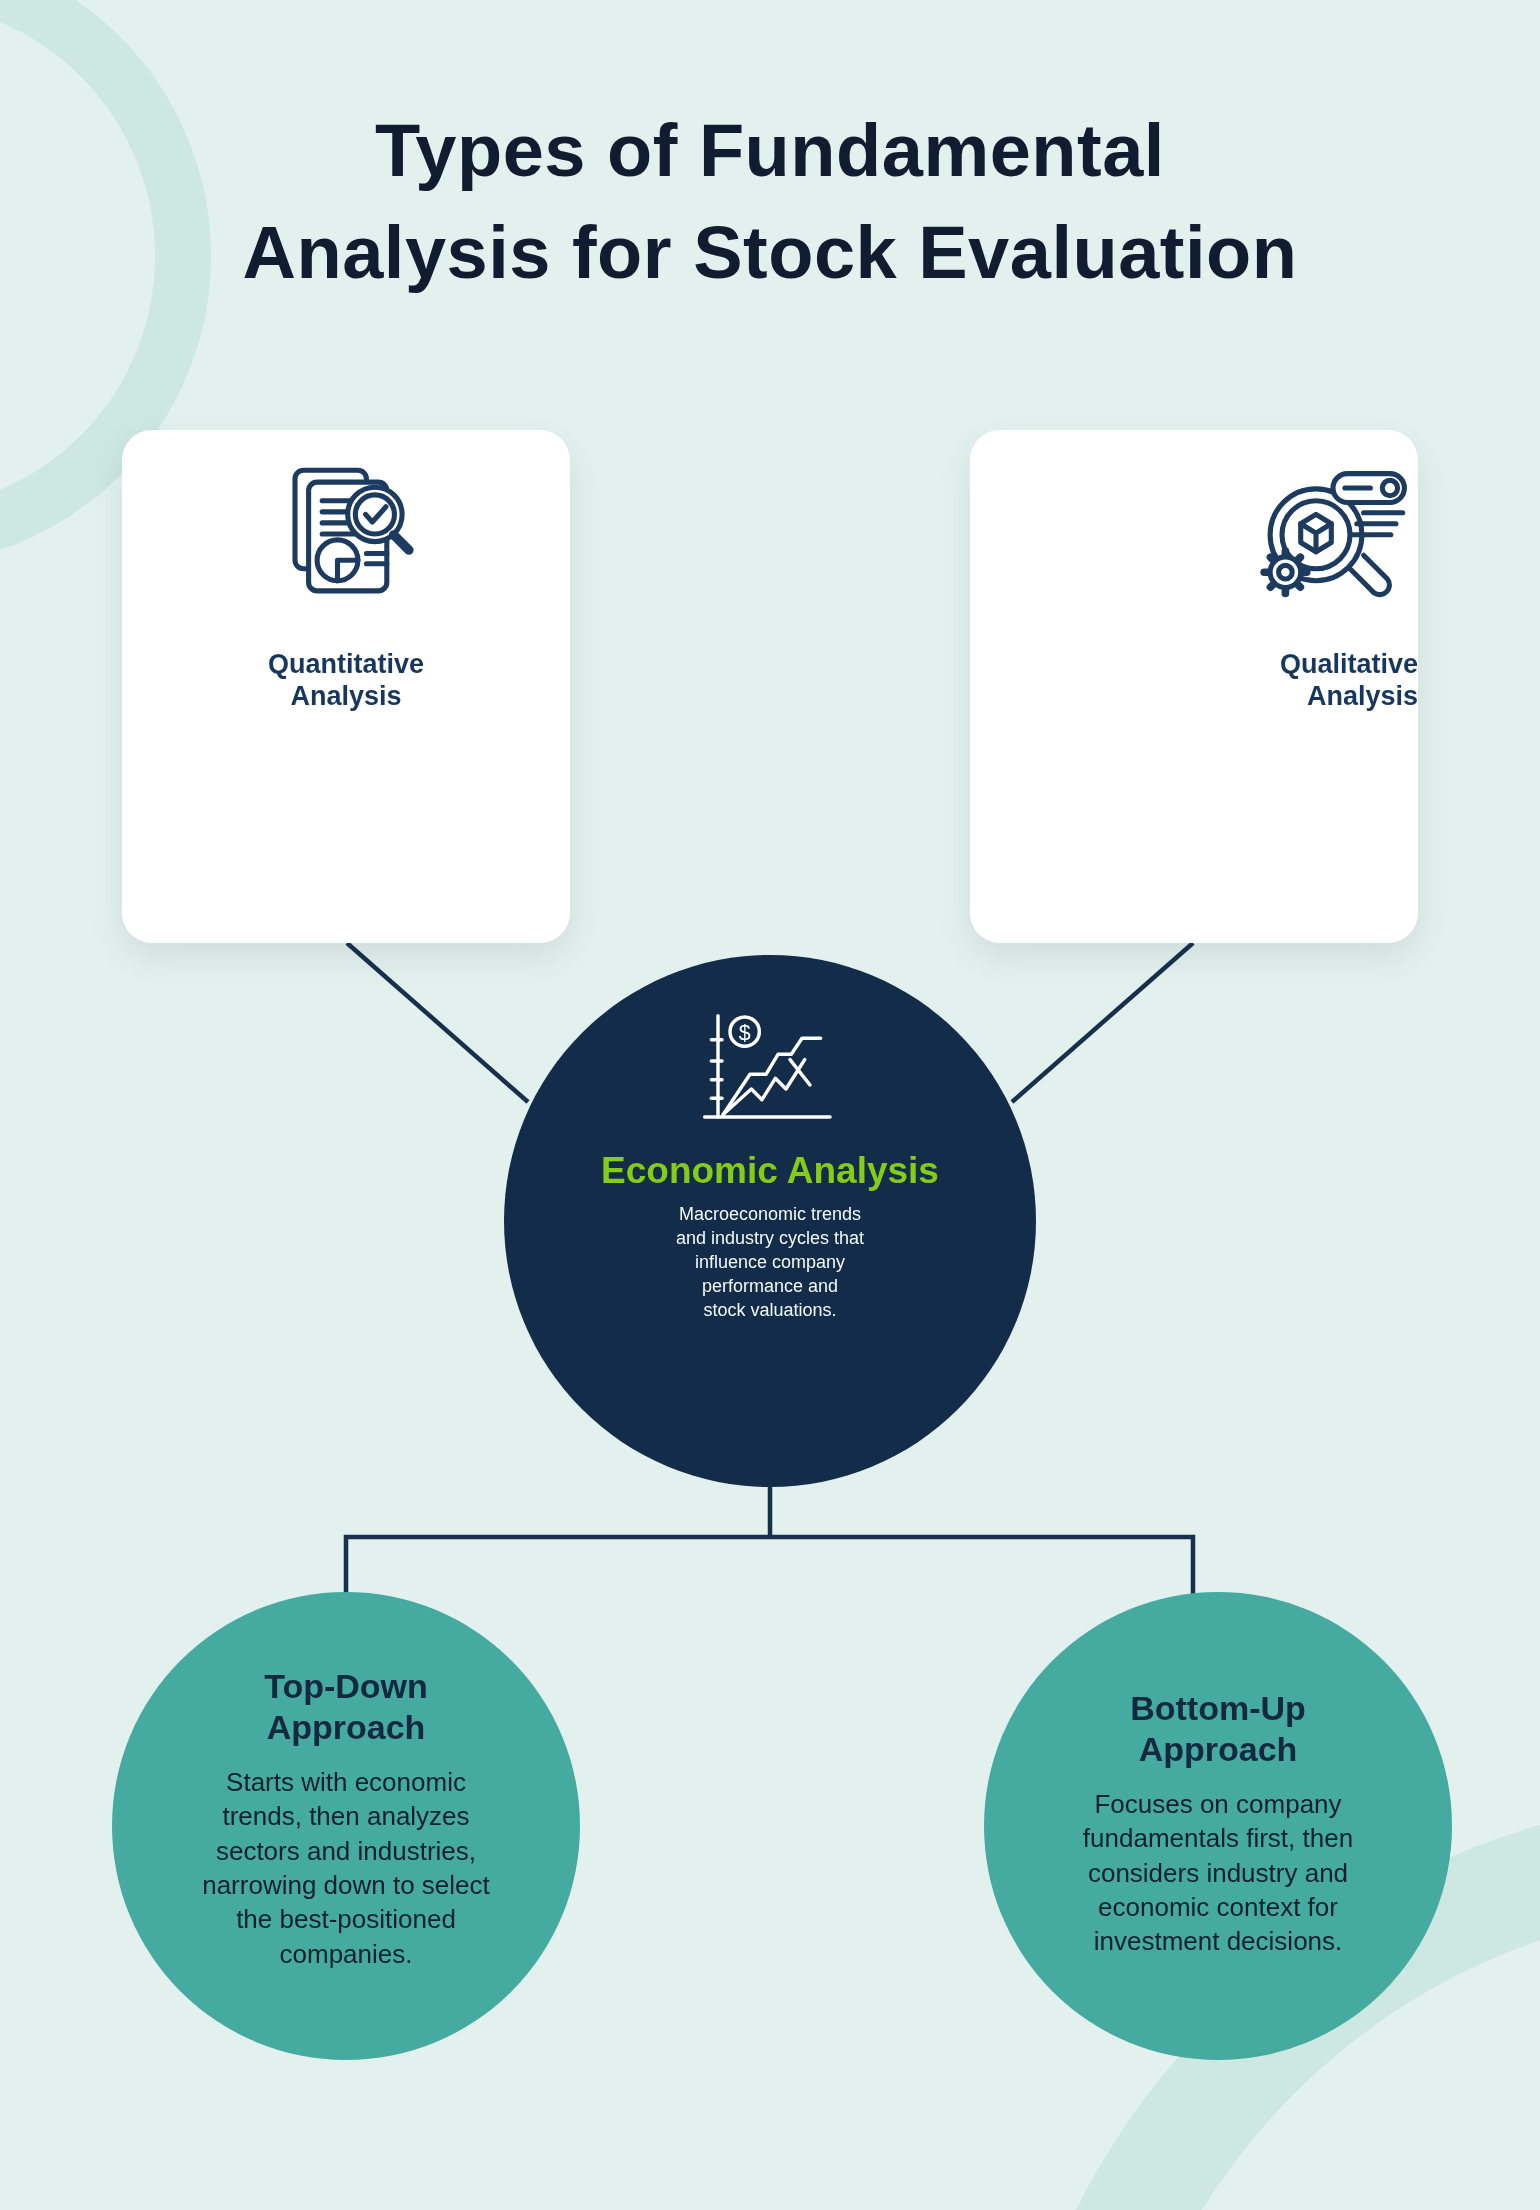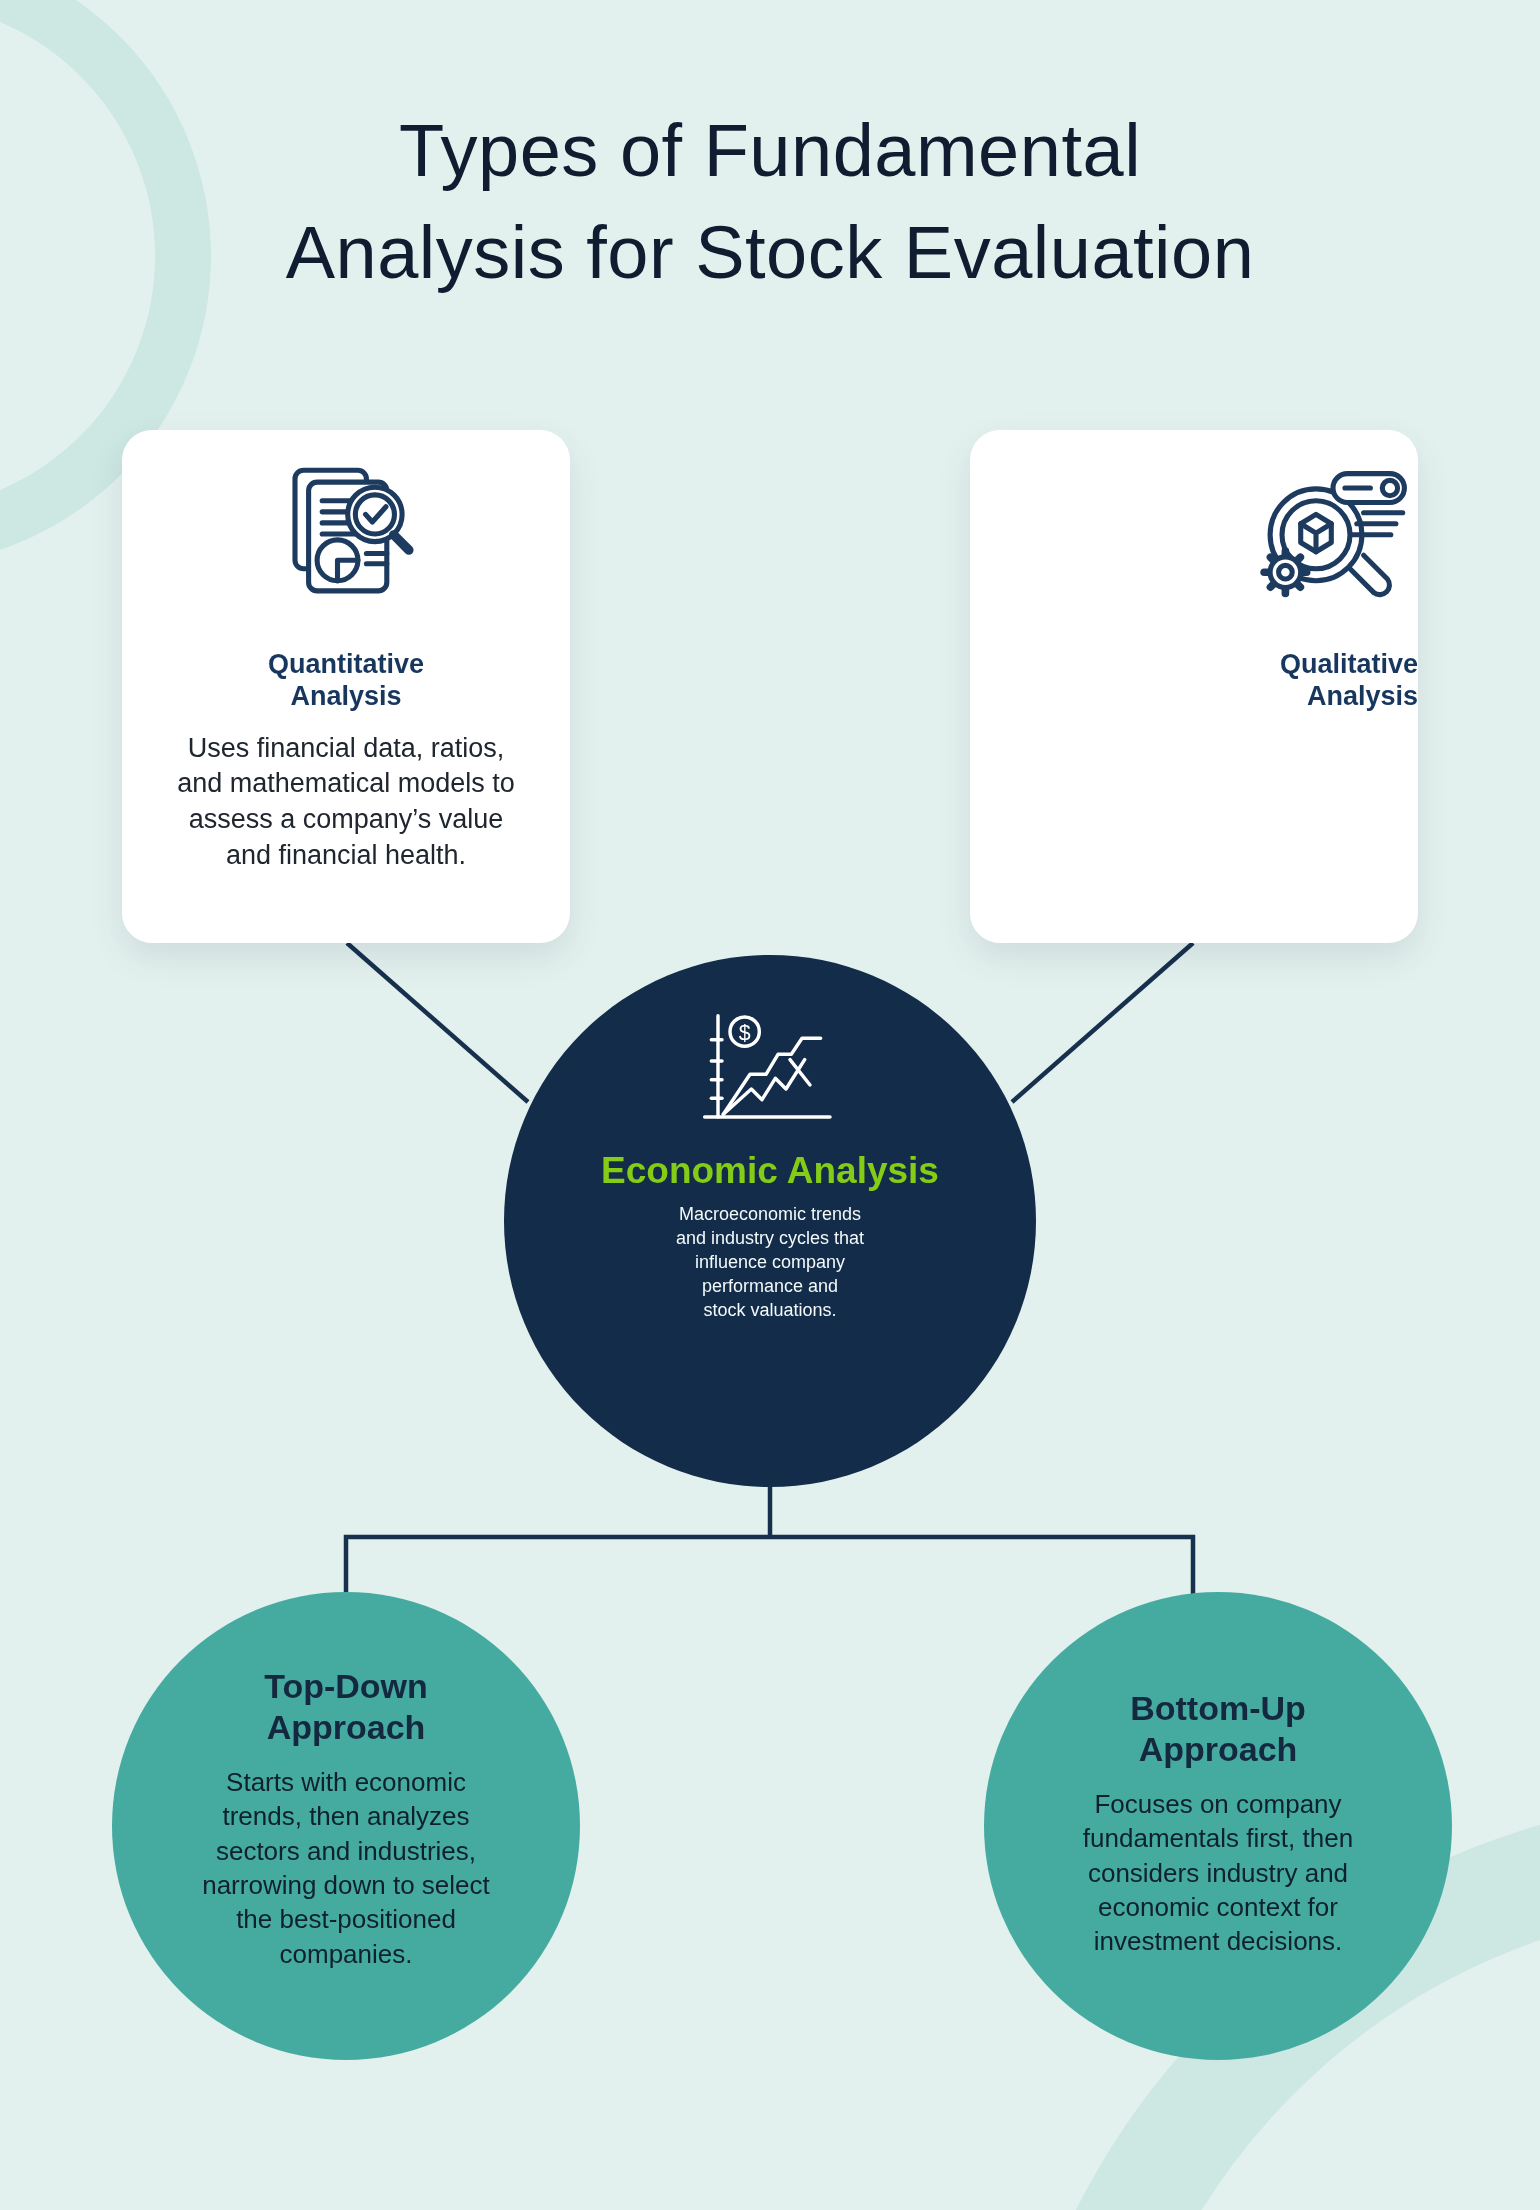--- a/index.html
+++ b/index.html
@@ -13,21 +13,21 @@
   .decor-svg,.connector-svg{
     position:absolute;left:0;top:0;width:1540px;height:2210px;
   }
   .decor-svg{z-index:0;}
   .connector-svg{z-index:1;}
 
   .page-title{
     position:absolute;z-index:2;
     left:0;top:100px;width:1540px;
     text-align:center;
-    font-size:74px;font-weight:400;
+    font-size:74px;font-weight:700;
     line-height:1.38;
     color:#101c30;
     white-space:pre-line;
     letter-spacing:0.5px;
   }
 
   .card{
     position:absolute;z-index:2;
     width:448px;height:513px;
     background:#ffffff;border-radius:30px;
@@ -130,24 +130,20 @@
       <path d="M45 59 L57 59 M45 59 L45 71"></path>
       <line x1="62" y1="55" x2="74" y2="55"></line>
       <line x1="62" y1="61" x2="74" y2="61"></line>
       <circle cx="67" cy="32" r="16" fill="#ffffff"></circle>
       <circle cx="67" cy="32" r="11.5"></circle>
       <path d="M61.5 32 l4 4.5 l8 -9"></path>
       <path d="M78 44 L87 53" stroke-width="5.5"></path>
     </svg>
     <div class="card-title">Quantitative
 Analysis</div>
-    <div class="card-body">Uses financial data, ratios,
-and mathematical models to
-assess a company’s value
-and financial health.</div>
   </div>
 
   <div class="card qual">
     <svg class="card-icon" width="170" height="170" viewBox="0 0 100 100" fill="none" stroke="#1d3a5f" stroke-width="3" stroke-linecap="round" stroke-linejoin="round" aria-label="magnifier-cube-gear-icon">
       <circle cx="40" cy="44" r="27"></circle>
       <circle cx="40" cy="44" r="20"></circle>
       <path d="M40 32 L49 37.5 L49 48.5 L40 54 L31 48.5 L31 37.5 Z"></path>
       <path d="M31 37.5 L40 43 L49 37.5 M40 43 L40 54"></path>
       <rect x="50" y="8" width="42" height="17" rx="8.5" fill="#ffffff"></rect>
       <line x1="57" y1="16.5" x2="72" y2="16.5"></line>

